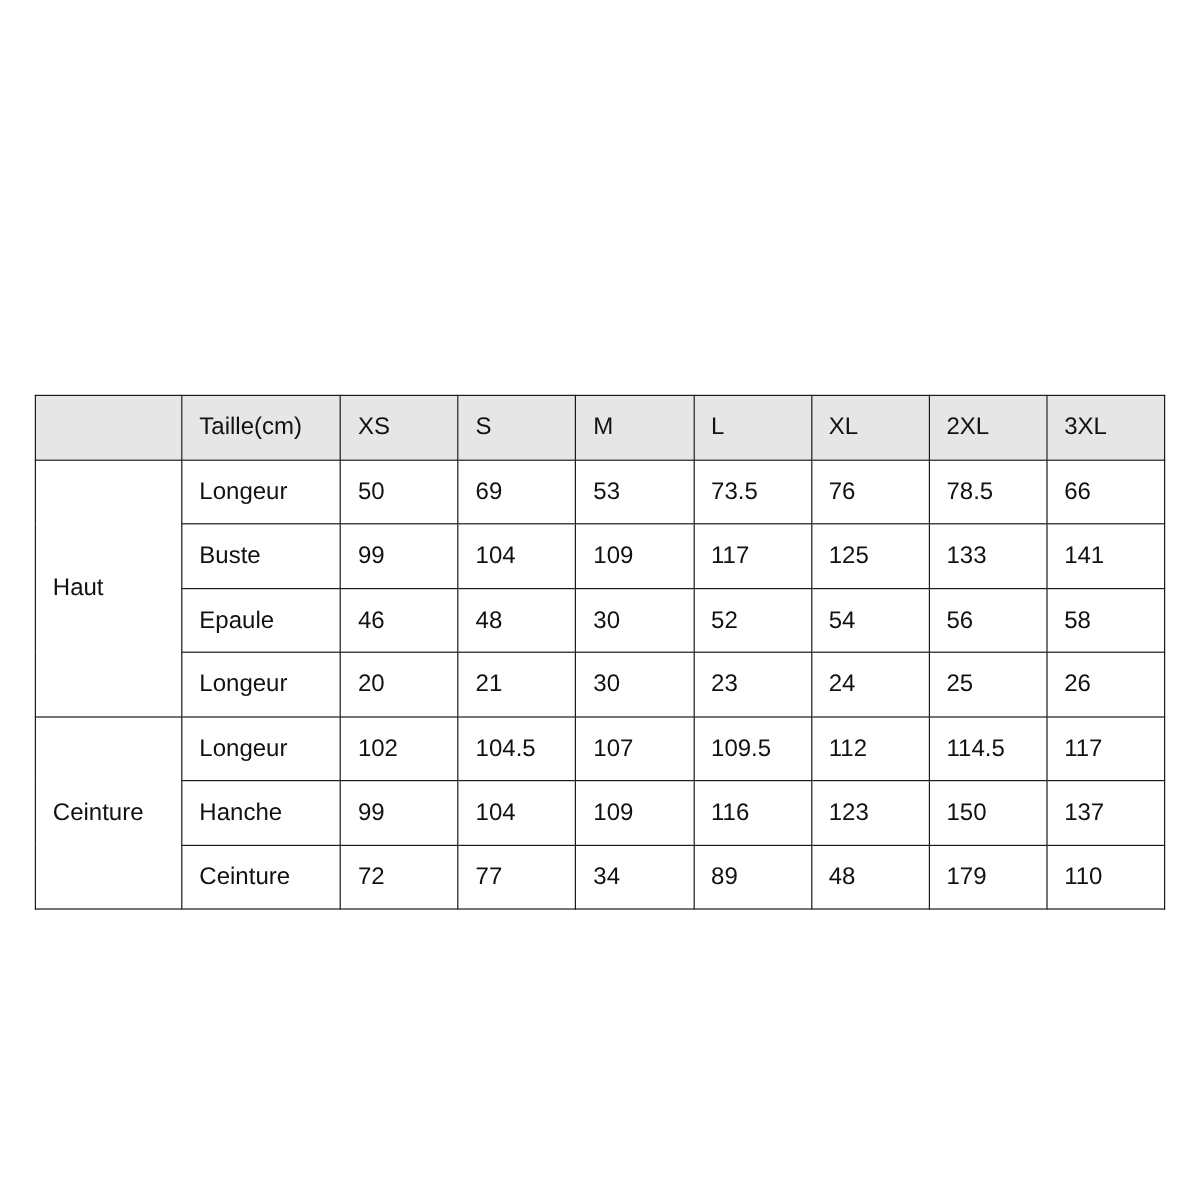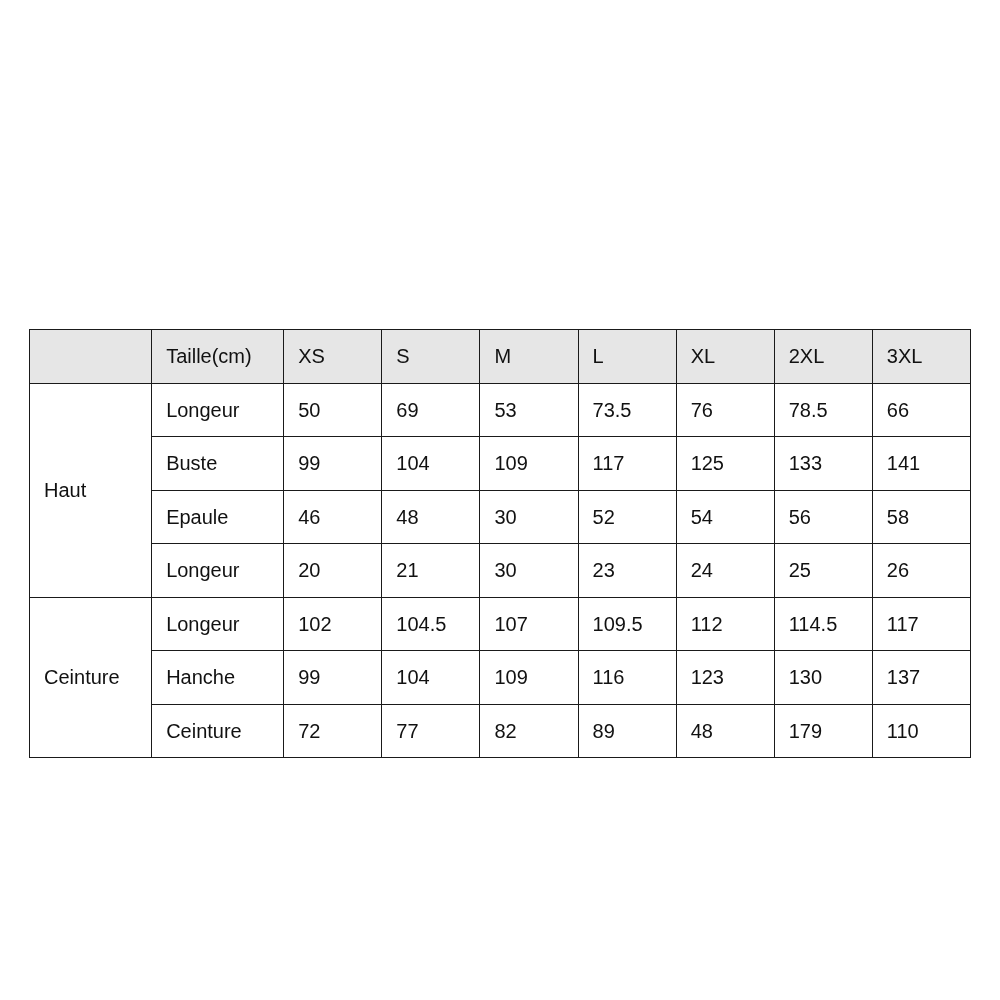--- a/index.html
+++ b/index.html
@@ -141,28 +141,28 @@
           <td>114.5</td>
           <td>117</td>
         </tr>
         <tr>
           <td>Hanche</td>
           <td>99</td>
           <td>104</td>
           <td>109</td>
           <td>116</td>
           <td>123</td>
-          <td>130</td>
+          <td>150</td>
           <td>137</td>
         </tr>
         <tr>
           <td>Ceinture</td>
           <td>72</td>
           <td>77</td>
-          <td>82</td>
+          <td>34</td>
           <td>89</td>
           <td>48</td>
           <td>179</td>
           <td>110</td>
         </tr>
       </tbody>
     </table>
   </div>
 </div>
 

